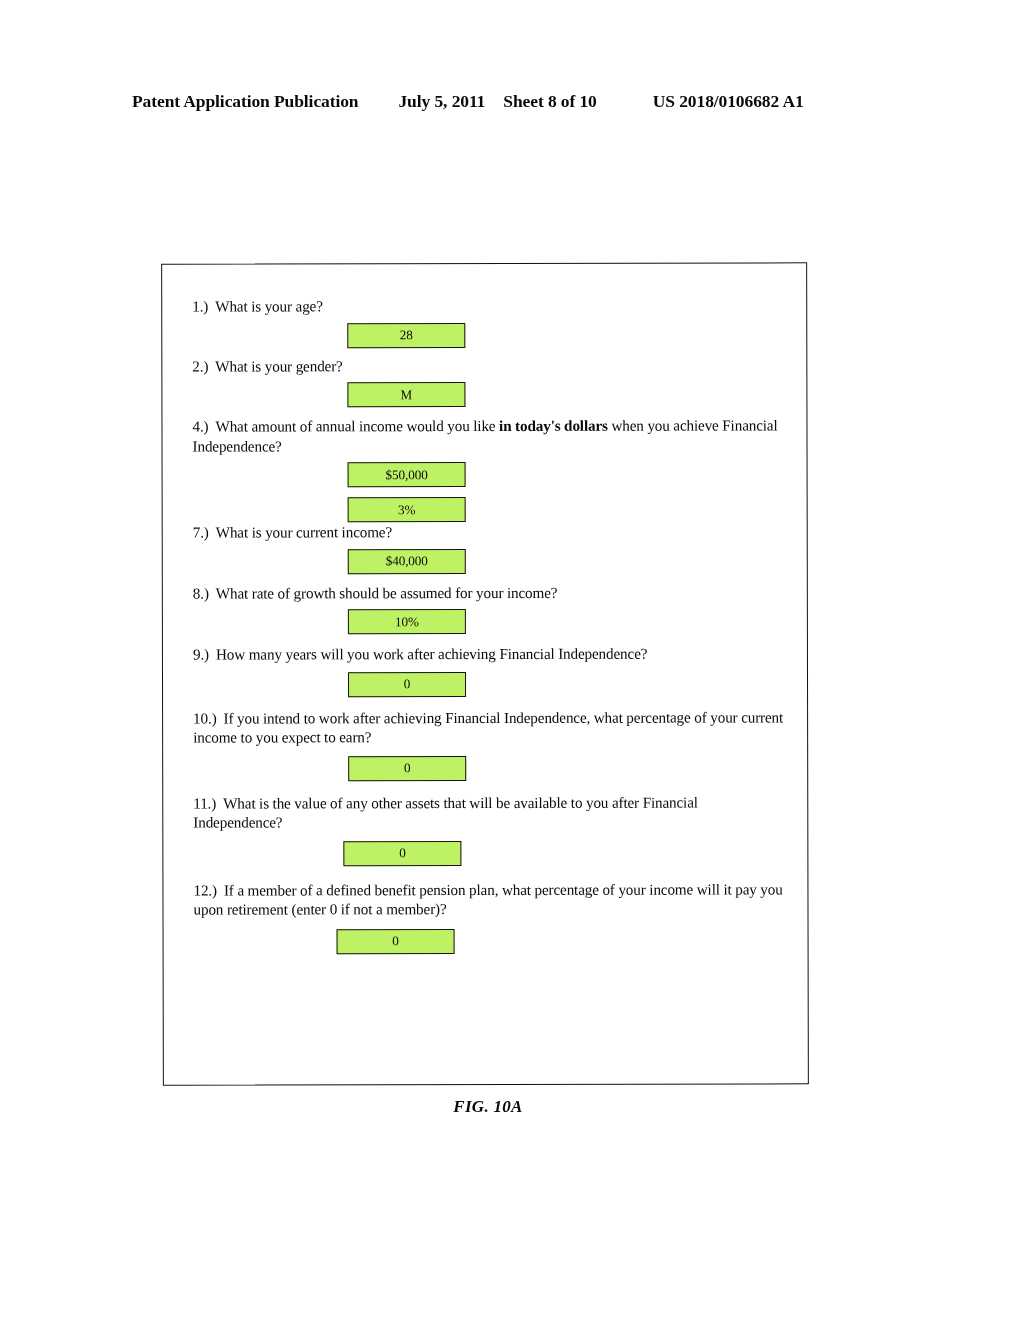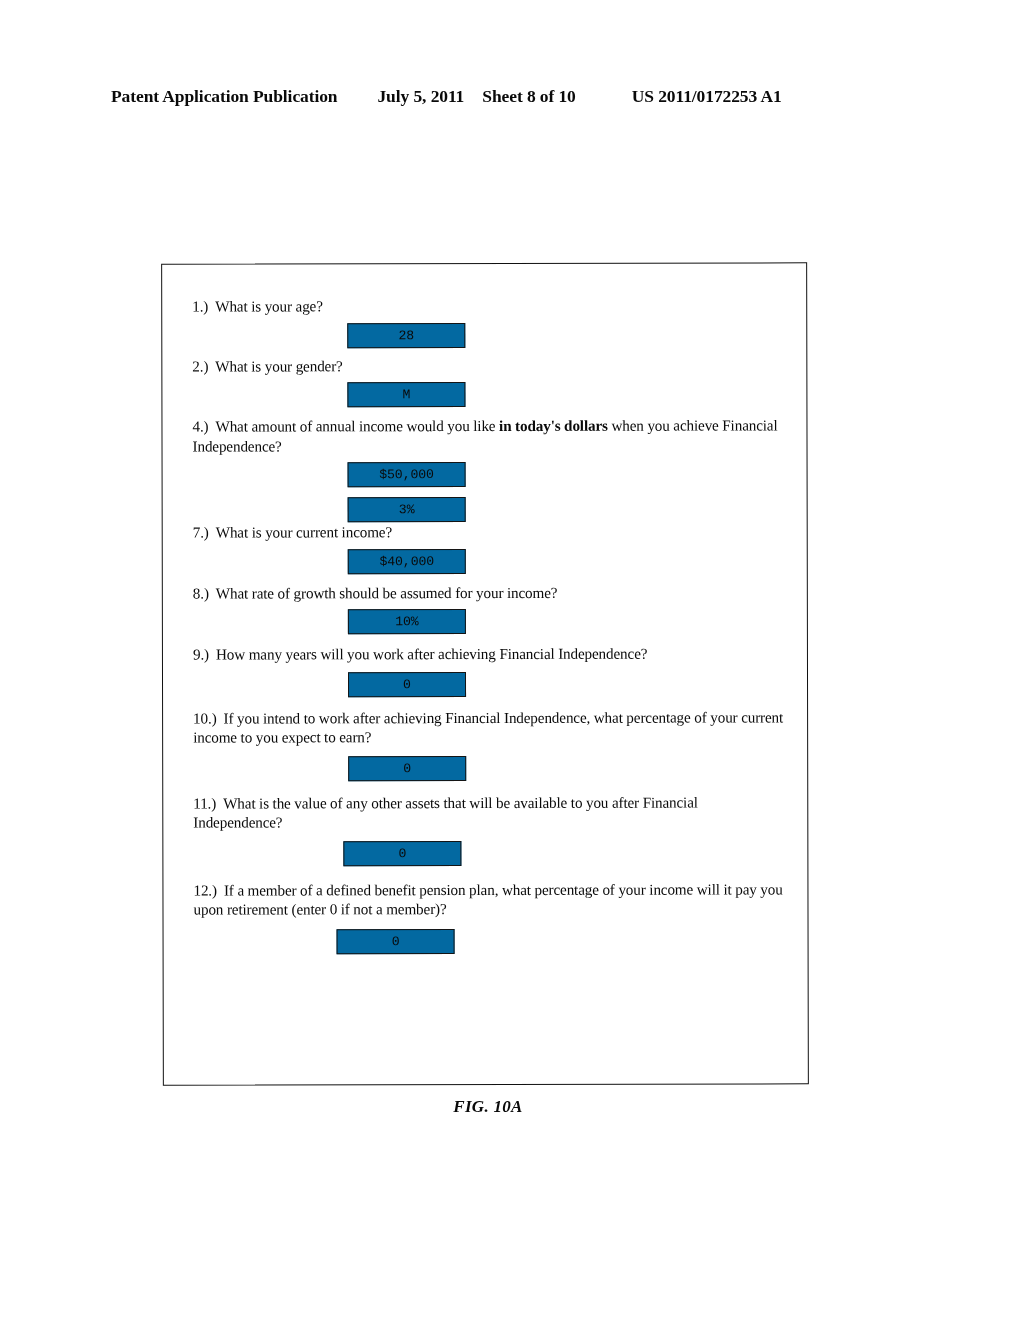--- a/index.html
+++ b/index.html
@@ -15,25 +15,25 @@
     overflow: hidden;
     font-family: "Liberation Serif", "DejaVu Serif", serif;
     color: #0a0a0a;
     -webkit-font-smoothing: antialiased;
   }
 
   
   .page-header {
     position: absolute;
     top: 86px;
-    left: 111px;
+    left: 132px;
     width: 768px;
     height: 26px;
     display: flex;
-    align-items: flex-start;
+    align-items: flex-end;
     font-weight: bold;
     font-size: 17.5px;
     letter-spacing: -0.1px;
     white-space: nowrap;
   }
   .hdr-pub      { margin-right: 40px; }
   .hdr-date     { margin-right: 18px; }
   .hdr-sheet    { margin-right: 56px; }
   .hdr-patno    { }
 
@@ -89,23 +89,23 @@
   }
   .answer-box {
     width: 118px;
     height: 25px;
     border: 1.5px solid #141414;
     box-sizing: border-box;
     display: flex;
     align-items: center;
     justify-content: center;
     font-size: 13.2px;
-    font-family: Liberation Mono, monospace;
+    font-family: Liberation Serif, serif;
     letter-spacing: -0.1px;
-    background: #0369a1;
+    background: #bef264;
     color: #0a0a0a;
   }
 
   
   .fig-caption {
     position: absolute;
     top: 1097px;
     left: 16px;
     width: 1024px;
     text-align: center;
@@ -119,21 +119,21 @@
     margin-left: -80px;
   }
 </style>
 </head>
 <body>
 
 <div class="page-header">
   <span class="hdr-pub">Patent Application Publication</span>
   <span class="hdr-date">July 5, 2011</span>
   <span class="hdr-sheet">Sheet 8 of 10</span>
-  <span class="hdr-patno">US 2011/0172253 A1</span>
+  <span class="hdr-patno">US 2018/0106682 A1</span>
 </div>
 
 <div class="figure-frame">
   <div class="form-body">
       <div class="q-block" style="margin-top: 16px;">
         <div class="q-text"><span class="qnum">1.)</span><span>What is your age?</span></div>
         <div class="answer-row" style="margin-top: 7px; padding-left: 155px;">
           <div class="answer-box">28</div>
         </div>
       </div>

